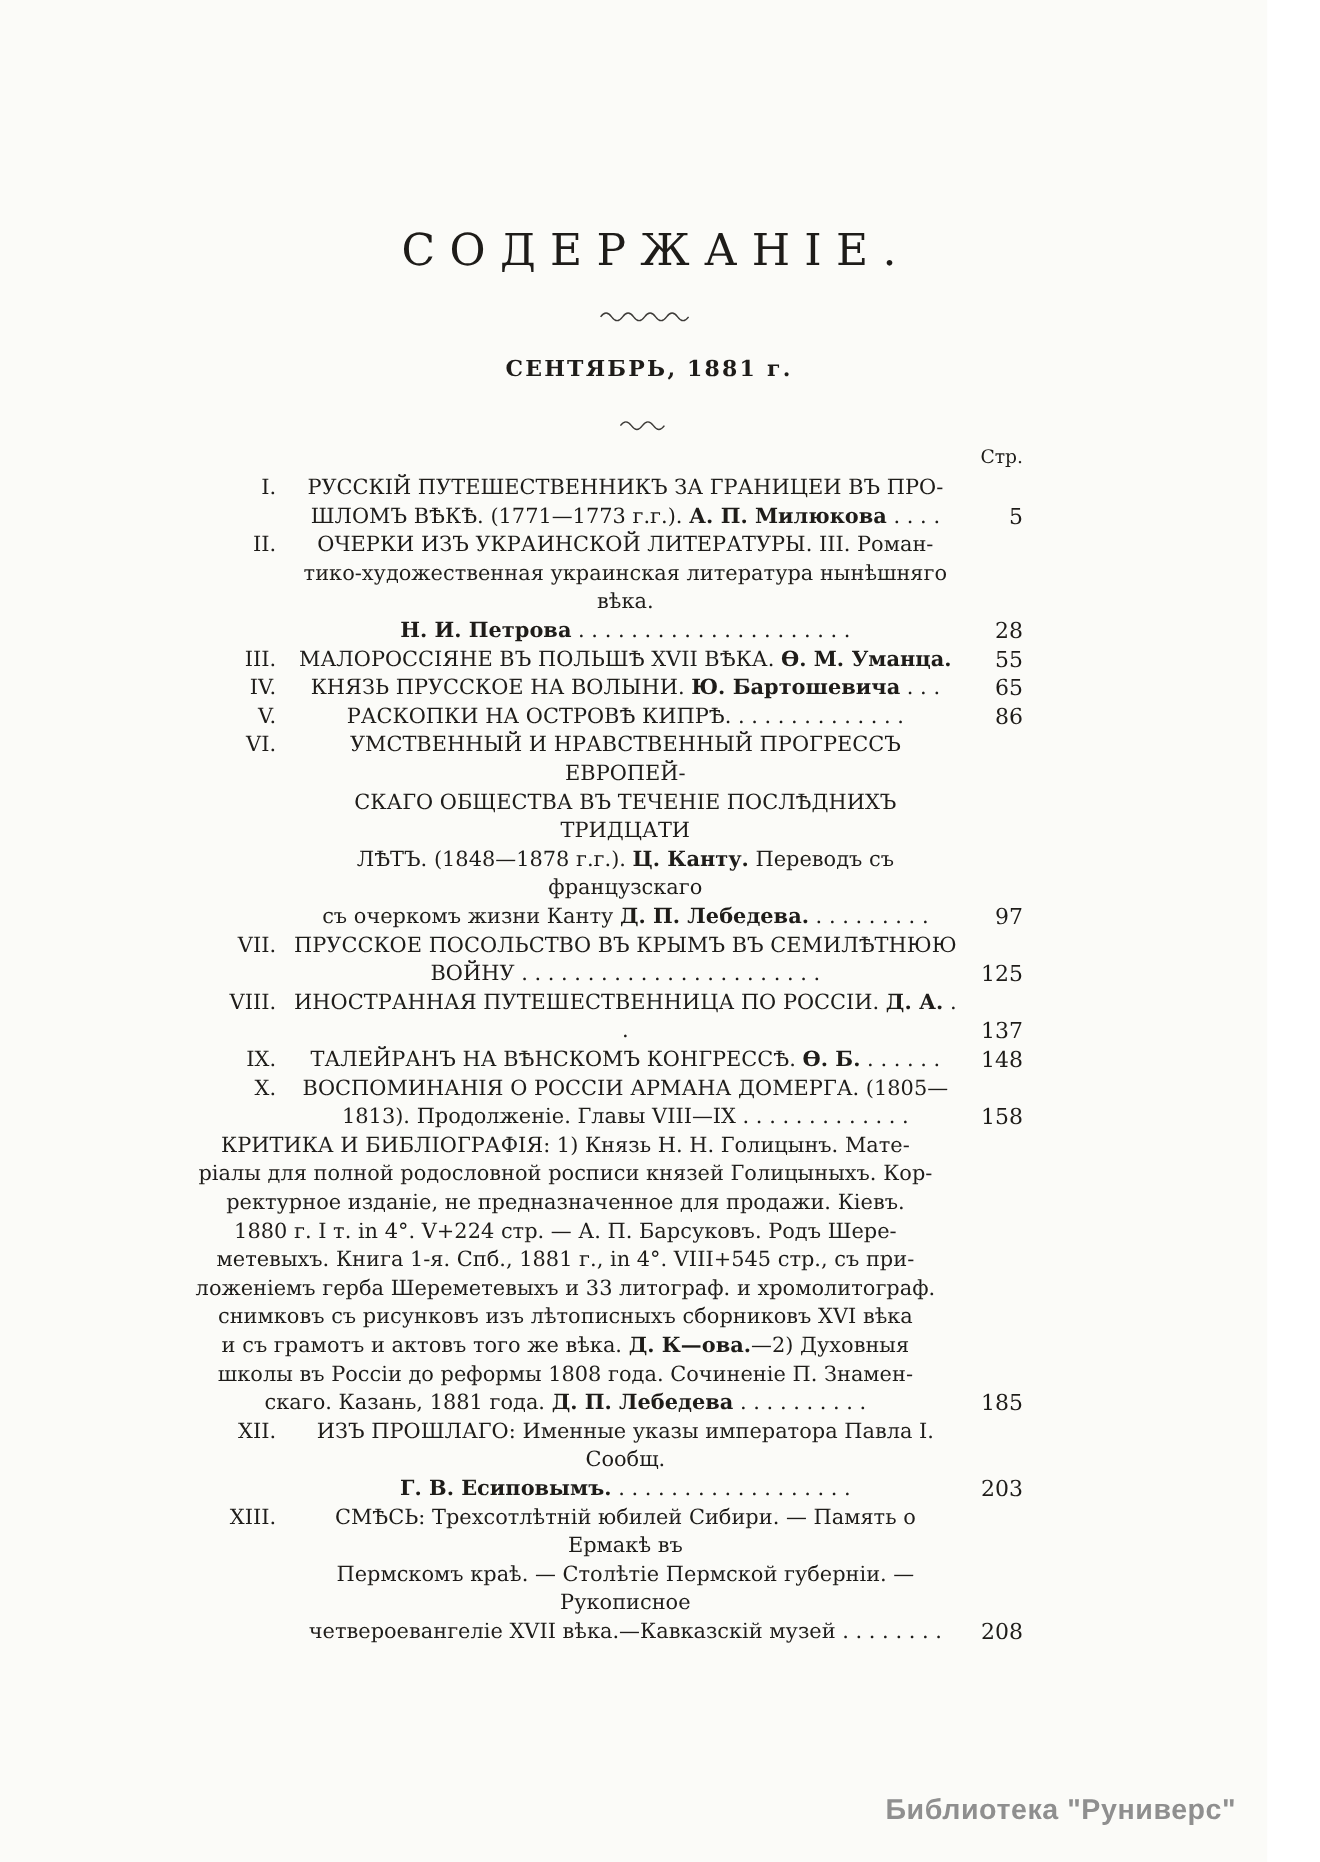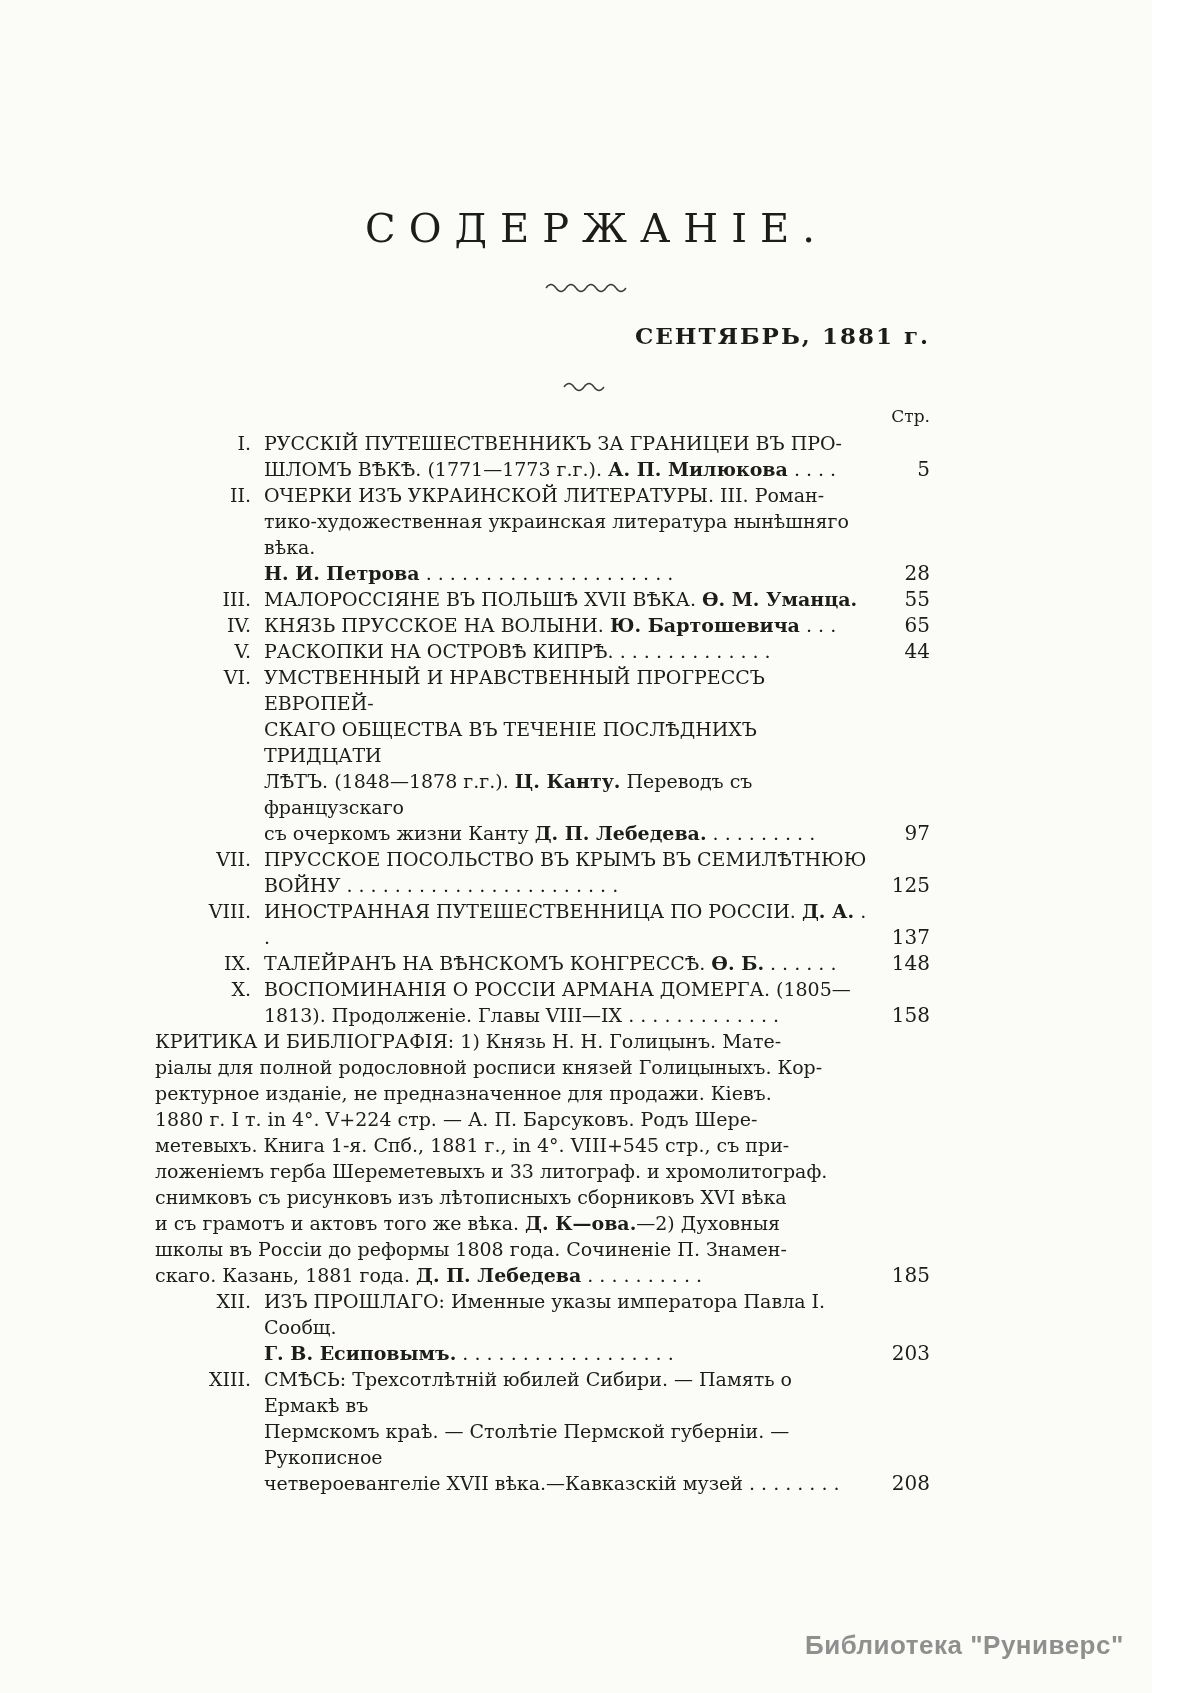--- a/index.html
+++ b/index.html
@@ -21,39 +21,38 @@
     line-height: 46px;
     font-weight: 400;
     letter-spacing: 13px;
     text-indent: 13px;
     white-space: nowrap;
   }
   .squiggle { display: block; margin: 30px auto 0 auto; }
   .squiggle.sm { margin-top: 28px; }
   .issue {
     margin: 26px 0 0 0;
-    font-size: 23px;
+    font-size: 20px;
     line-height: 33px;
     font-weight: 700;
     letter-spacing: 2px;
-    text-align: right;
   }
 
   .str-header {
     width: 775px;
     margin-top: 12px;
     font-size: 17px;
     line-height: 24px;
     text-align: right;
   }
 
   .toc { width: 775px; margin-top: 2px; font-size: 19px; line-height: 26px; }
   .row { display: flex; }
   .row .num { flex: none; width: 96px; padding-right: 13px; text-align: right; box-sizing: content-box; }
-  .row .txt { flex: 1; }
+  .row .txt { flex: 1; text-align: center; }
   .row .pg { flex: none; width: 57px; text-align: right; align-self: flex-end; font-size: 20px; }
   .b { font-weight: 700; }
 
   .watermark {
     position: absolute;
     left: 805px;
     top: 1630px;
     font-family: "Liberation Sans", "DejaVu Sans", sans-serif;
     font-size: 26px;
     font-weight: 600;
@@ -101,21 +100,21 @@
 
   <div class="row">
     <div class="num">IV.</div>
     <div class="txt"><span>КНЯЗЬ ПРУССКОЕ НА ВОЛЫНИ. </span><span class="b">Ю. Бартошевича</span><span> . . .</span></div>
     <div class="pg">65</div>
   </div>
 
   <div class="row">
     <div class="num">V.</div>
     <div class="txt"><span>РАСКОПКИ НА ОСТРОВѢ КИПРѢ. . . . . . . . . . . . . .</span></div>
-    <div class="pg">44</div>
+    <div class="pg">86</div>
   </div>
 
   <div class="row">
     <div class="num">VI.</div>
     <div class="txt"><span>УМСТВЕННЫЙ И НРАВСТВЕННЫЙ ПРОГРЕССЪ ЕВРОПЕЙ-</span><br><span>СКАГО ОБЩЕСТВА ВЪ ТЕЧЕНІЕ ПОСЛѢДНИХЪ ТРИДЦАТИ</span><br><span>ЛѢТЪ. (1848—1878 г.г.). </span><span class="b">Ц. Канту.</span><span> Переводъ съ французскаго</span><br><span>съ очеркомъ жизни Канту </span><span class="b">Д. П. Лебедева.</span><span> . . . . . . . . .</span></div>
     <div class="pg">97</div>
   </div>
 
   <div class="row">
     <div class="num">VII.</div>

